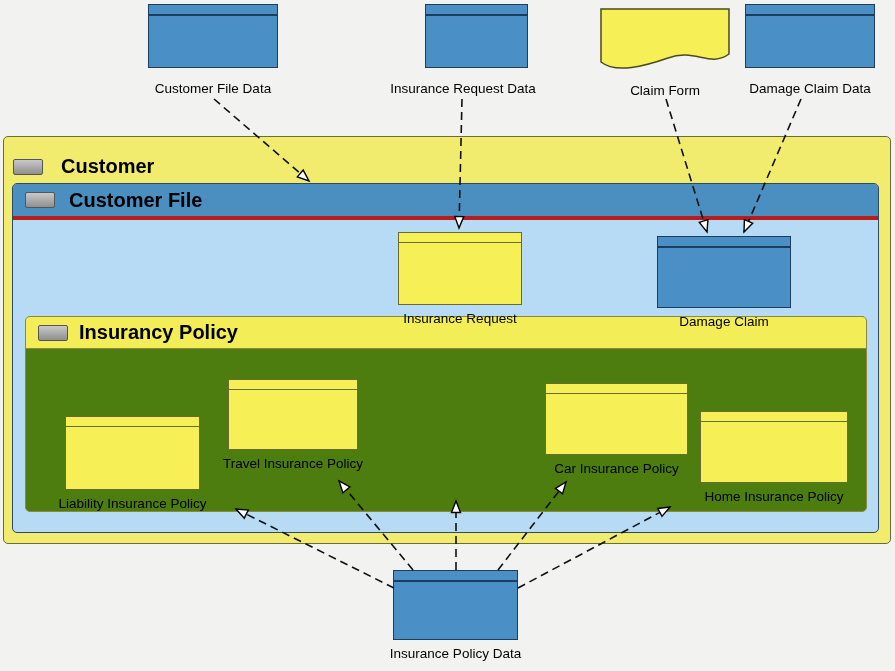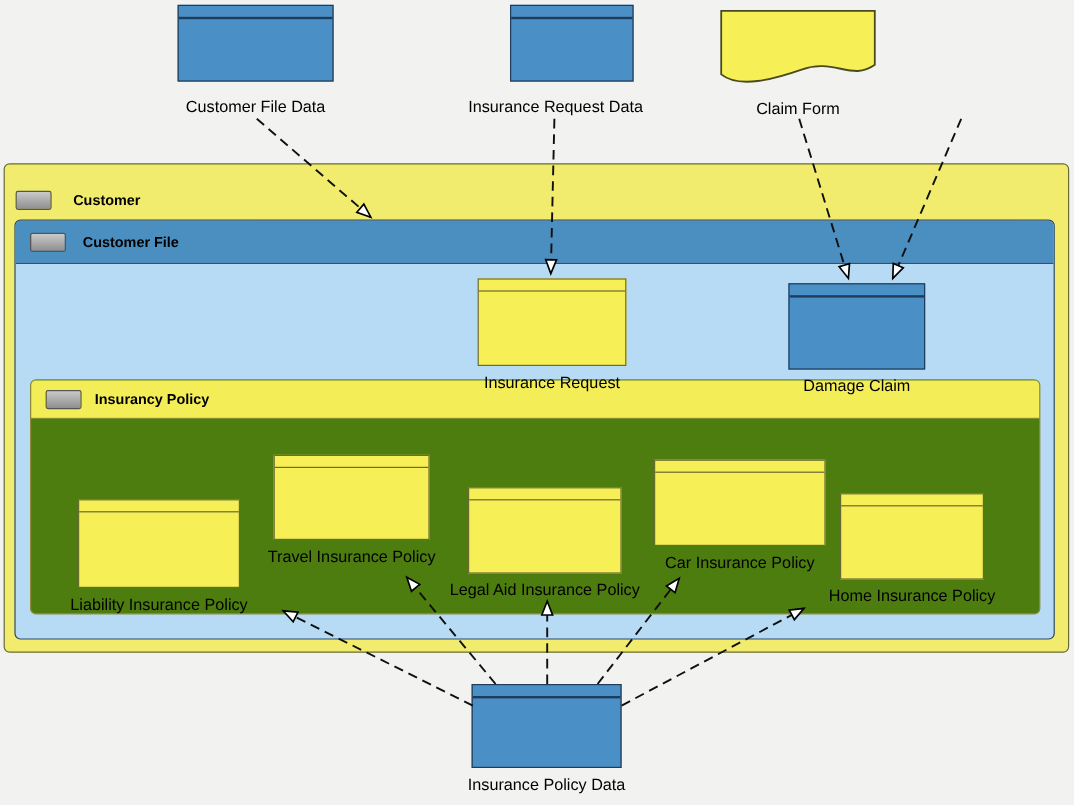--- a/index.html
+++ b/index.html
@@ -9,39 +9,39 @@
     font-family:"Liberation Sans", sans-serif;
     position:relative;
     overflow:hidden;
     color:#000;
   }
   .stage { position:absolute; left:0; top:0; width:895px; height:671px; }
 
   
   .container { position:absolute; border-radius:5px; }
   .container-header { display:flex; align-items:center; }
-  .container-title { font-weight:bold; font-size:12px; white-space:nowrap; }
+  .container-title { font-weight:bold; font-size:20px; white-space:nowrap; }
   .header-icon {
     width:30px; height:16px; border:1px solid #555; border-radius:2px;
     background:linear-gradient(#c9c9c9, #8f8f8f);
     flex:0 0 auto;
   }
 
   #container-customer {
     left:3px; top:136px; width:888px; height:408px;
     background:#f1ec6e; border:1px solid #6b6b35;
   }
   #container-customer .container-header { padding:12px 0 0 9px; gap:18px; height:47px; }
 
   #container-customer-file {
     left:12px; top:183px; width:867px; height:350px;
     background:#b7dbf4; border:1px solid #2a4a6a;
   }
   #container-customer-file .container-header {
-    height:36px; background:#4a8fc0; border-bottom:1px solid #b91c1c;
+    height:36px; background:#4a8fc0; border-bottom:4px solid #b91c1c;
     border-radius:4px 4px 0 0; padding-left:12px; gap:14px;
   }
 
   #container-insurancy-policy {
     left:25px; top:316px; width:842px; height:196px;
     background:#4d7c0f; border:1px solid #8a8a3a;
   }
   #container-insurancy-policy .container-header {
     height:32px; background:#f3ee58; border-bottom:1px solid #8a8a3a;
     border-radius:4px 4px 0 0; padding-left:12px; gap:11px;
@@ -59,27 +59,27 @@
     white-space:nowrap; font-size:13.5px; line-height:1.1;
   }
   .node-label.gap-lg { top:calc(100% + 14px); }
 
   #node-customer-file-data    { left:148px; top:4px;  width:130px; height:64px; }
   #node-insurance-request-data{ left:398px; top:4px;  width:130px; height:64px;padding-left:27px; }
   #node-claim-form            { left:600px; top:8px;  width:130px; height:62px; }
   #node-damage-claim-data     { left:745px; top:4px;  width:130px; height:64px; }
 
   #node-insurance-request     { left:398px; top:232px; width:124px; height:73px;text-decoration:underline; }
-  #node-damage-claim          { left:657px; top:236px; width:114px; height:72px; }
+  #node-damage-claim          { left:657px; top:236px; width:134px; height:72px; }
 
   #node-liability             { left:65px;  top:416px; width:135px; height:74px; }
   #node-travel                { left:228px; top:379px; width:130px; height:71px; }
   #node-legal-aid             { left:390px; top:406px; width:128px; height:72px; }
   #node-car                   { left:545px; top:383px; width:143px; height:72px; }
-  #node-home                  { left:700px; top:411px; width:120px; height:72px; }
+  #node-home                  { left:700px; top:411px; width:148px; height:72px; }
 
   #node-insurance-policy-data { left:393px; top:570px; width:125px; height:70px;text-decoration:underline; }
 
   
   #edges-overlay {
     position:absolute; left:0; top:0; width:895px; height:671px;
     pointer-events:none; z-index:60;
   }
   .edge { stroke:#101010; stroke-width:1.6; stroke-dasharray:8 5; fill:none; }
 </style>
@@ -123,20 +123,26 @@
     <div class="node-label gap-lg">Insurance Request Data</div>
   </div>
 
   <div class="node" id="node-claim-form">
     <svg width="130" height="62" viewBox="0 0 130 62">
       <path d="M1 1 L129 1 L129 46 C110 60 95 40 68 50 C45 58 16 66 1 54 Z" fill="#f6ef55" stroke="#4a4a20" stroke-width="1.5"></path>
     </svg>
     <div class="node-label gap-lg">Claim Form</div>
   </div>
 
+  <div class="node" id="node-damage-claim-data">
+    <div class="card blue-card">
+        <div class="card-top"></div>
+      </div>
+    <div class="node-label gap-lg">Damage Claim Data</div>
+  </div>
 
   <div class="node" id="node-insurance-request">
     <div class="card yellow-card">
         <div class="card-top"></div>
       </div>
     <div class="node-label">Insurance Request</div>
   </div>
 
   <div class="node" id="node-damage-claim">
     <div class="card blue-card">
@@ -152,26 +158,20 @@
     <div class="node-label">Liability Insurance Policy</div>
   </div>
 
   <div class="node" id="node-travel">
     <div class="card yellow-card">
         <div class="card-top"></div>
       </div>
     <div class="node-label">Travel Insurance Policy</div>
   </div>
 
-  <div class="node" id="node-legal-aid">
-    <div class="card yellow-card">
-        <div class="card-top"></div>
-      </div>
-    <div class="node-label">Legal Aid Insurance Policy</div>
-  </div>
 
   <div class="node" id="node-car">
     <div class="card yellow-card">
         <div class="card-top"></div>
       </div>
     <div class="node-label">Car Insurance Policy</div>
   </div>
 
   <div class="node" id="node-home">
     <div class="card yellow-card">

